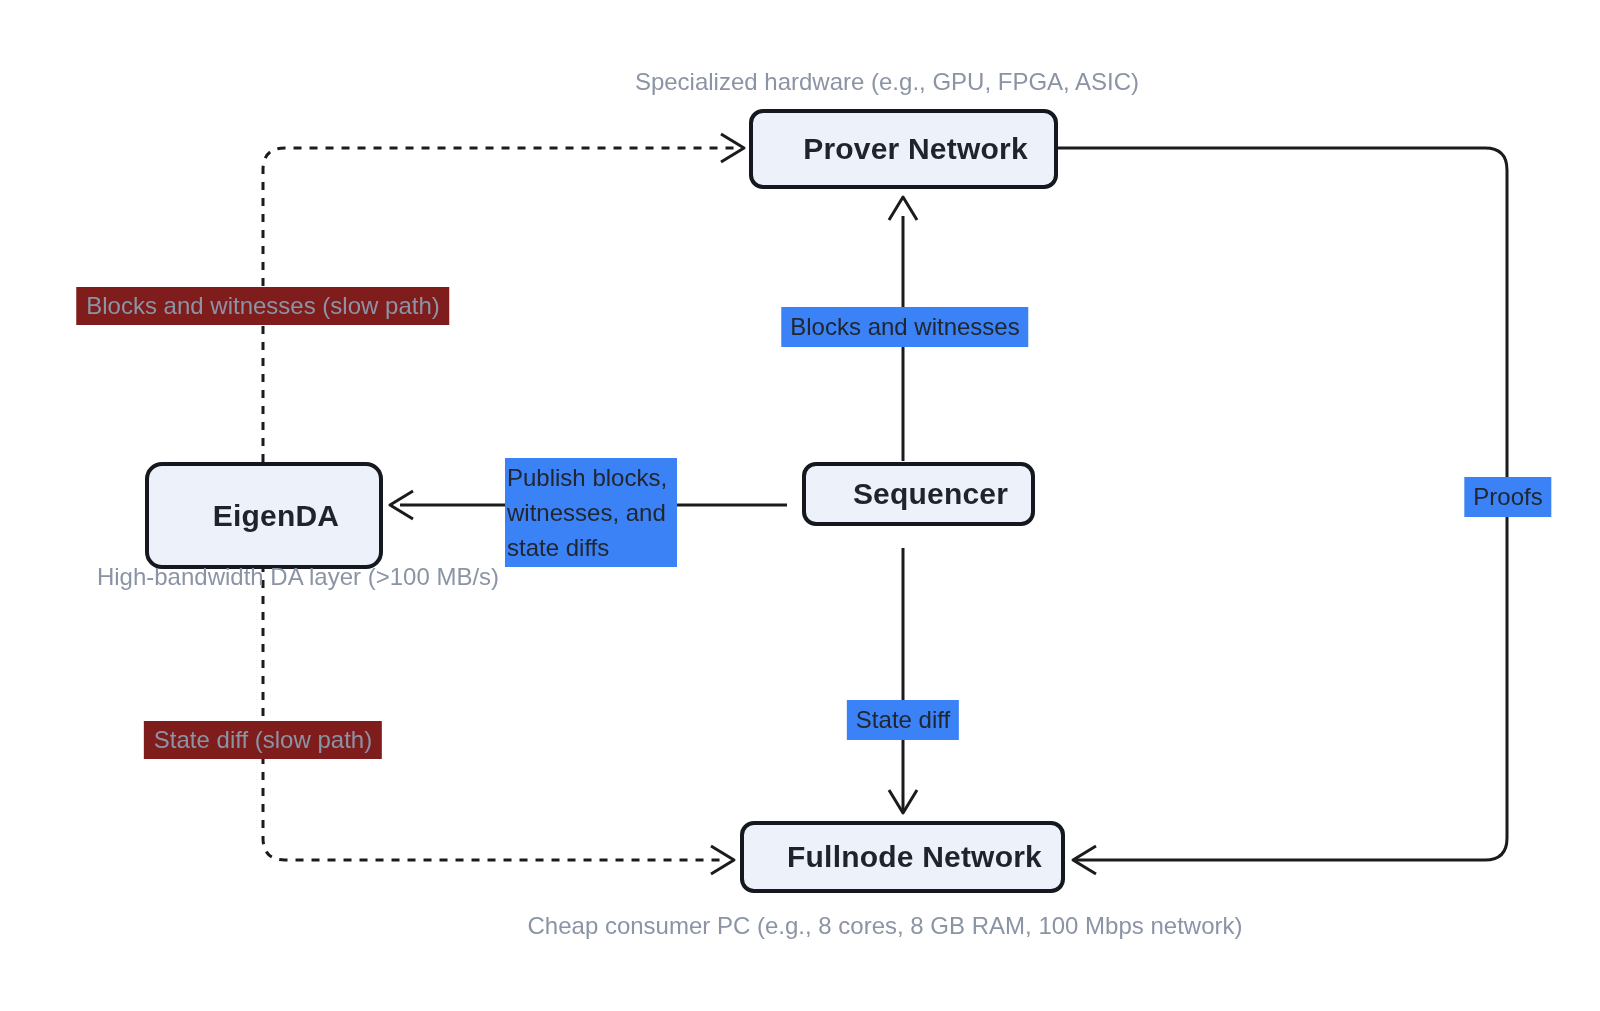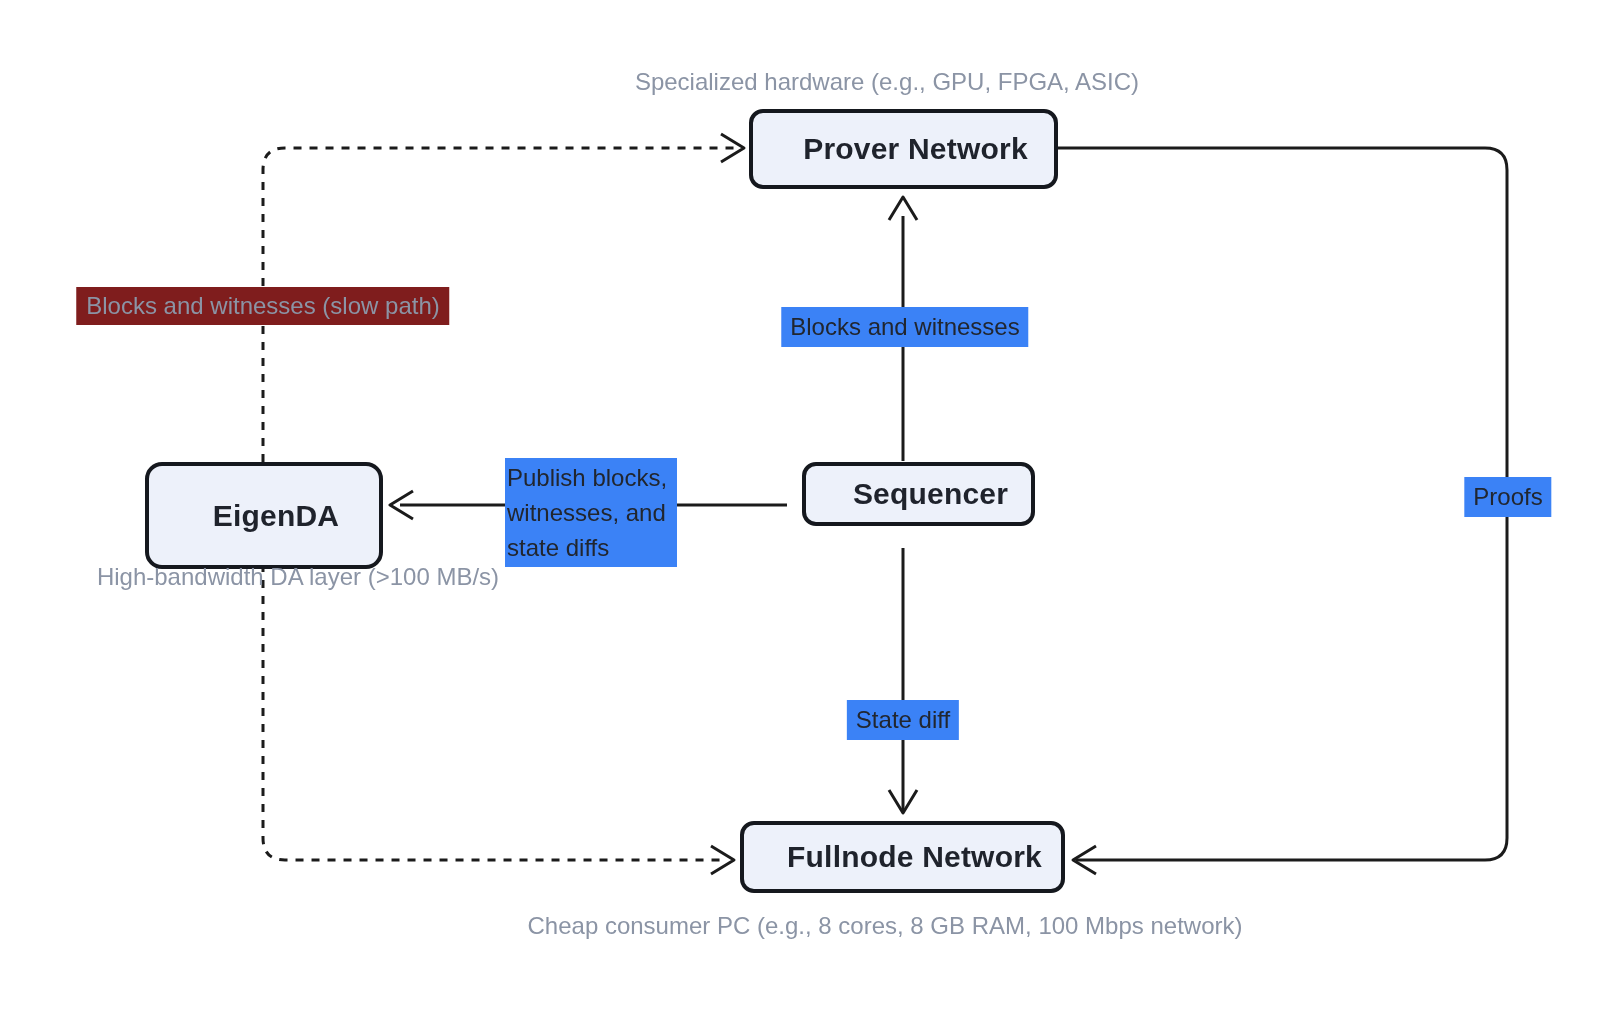--- a/index.html
+++ b/index.html
@@ -120,16 +120,17 @@
 
   <div class="edge-label" style="left:1508px; top:497px;text-align:right;">Proofs</div>
 
   <div class="caption" style="left:887px; top:82px;">Specialized hardware (e.g., GPU, FPGA, ASIC)</div>
 
   <div class="caption on-line" style="left:263px; top:306px;">Blocks and witnesses (slow path)</div>
 
   <div class="caption" style="left:270px; top:577px;margin-left:28px;">High-bandwidth DA layer (&gt;100 MB/s)</div>
 
 
+  <div class="caption on-line" style="left:263px; top:740px;">State diff (slow path)</div>
 
   <div class="caption" style="left:885px; top:926px;">Cheap consumer PC (e.g., 8 cores, 8 GB RAM, 100 Mbps network)</div>
 
 </div>
 
 </body></html>

